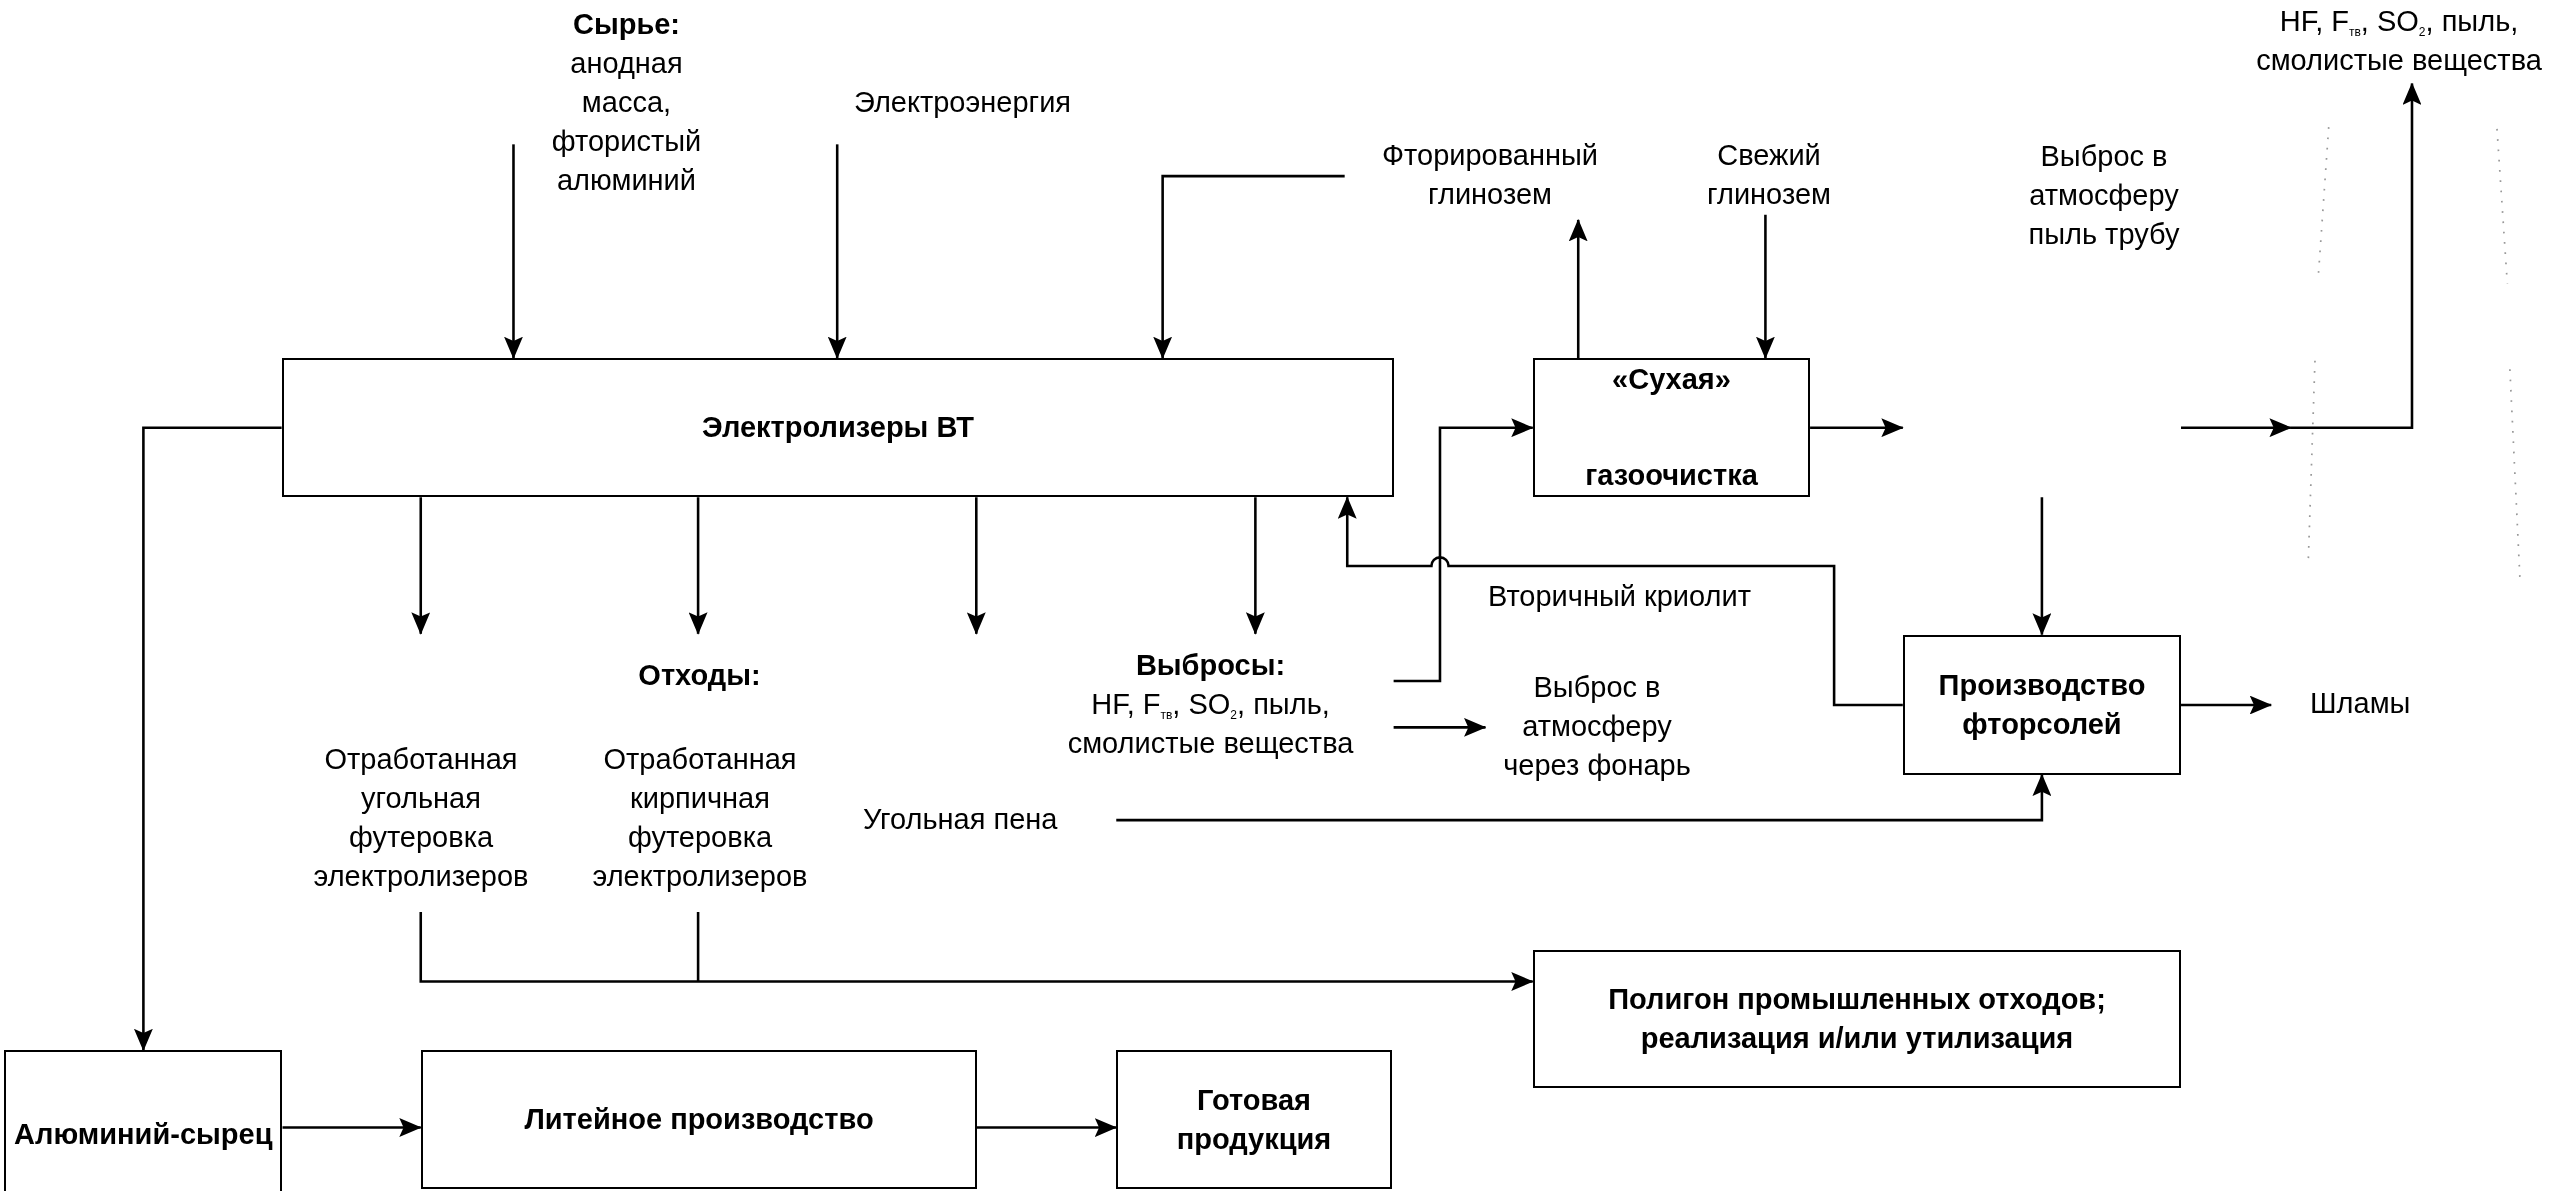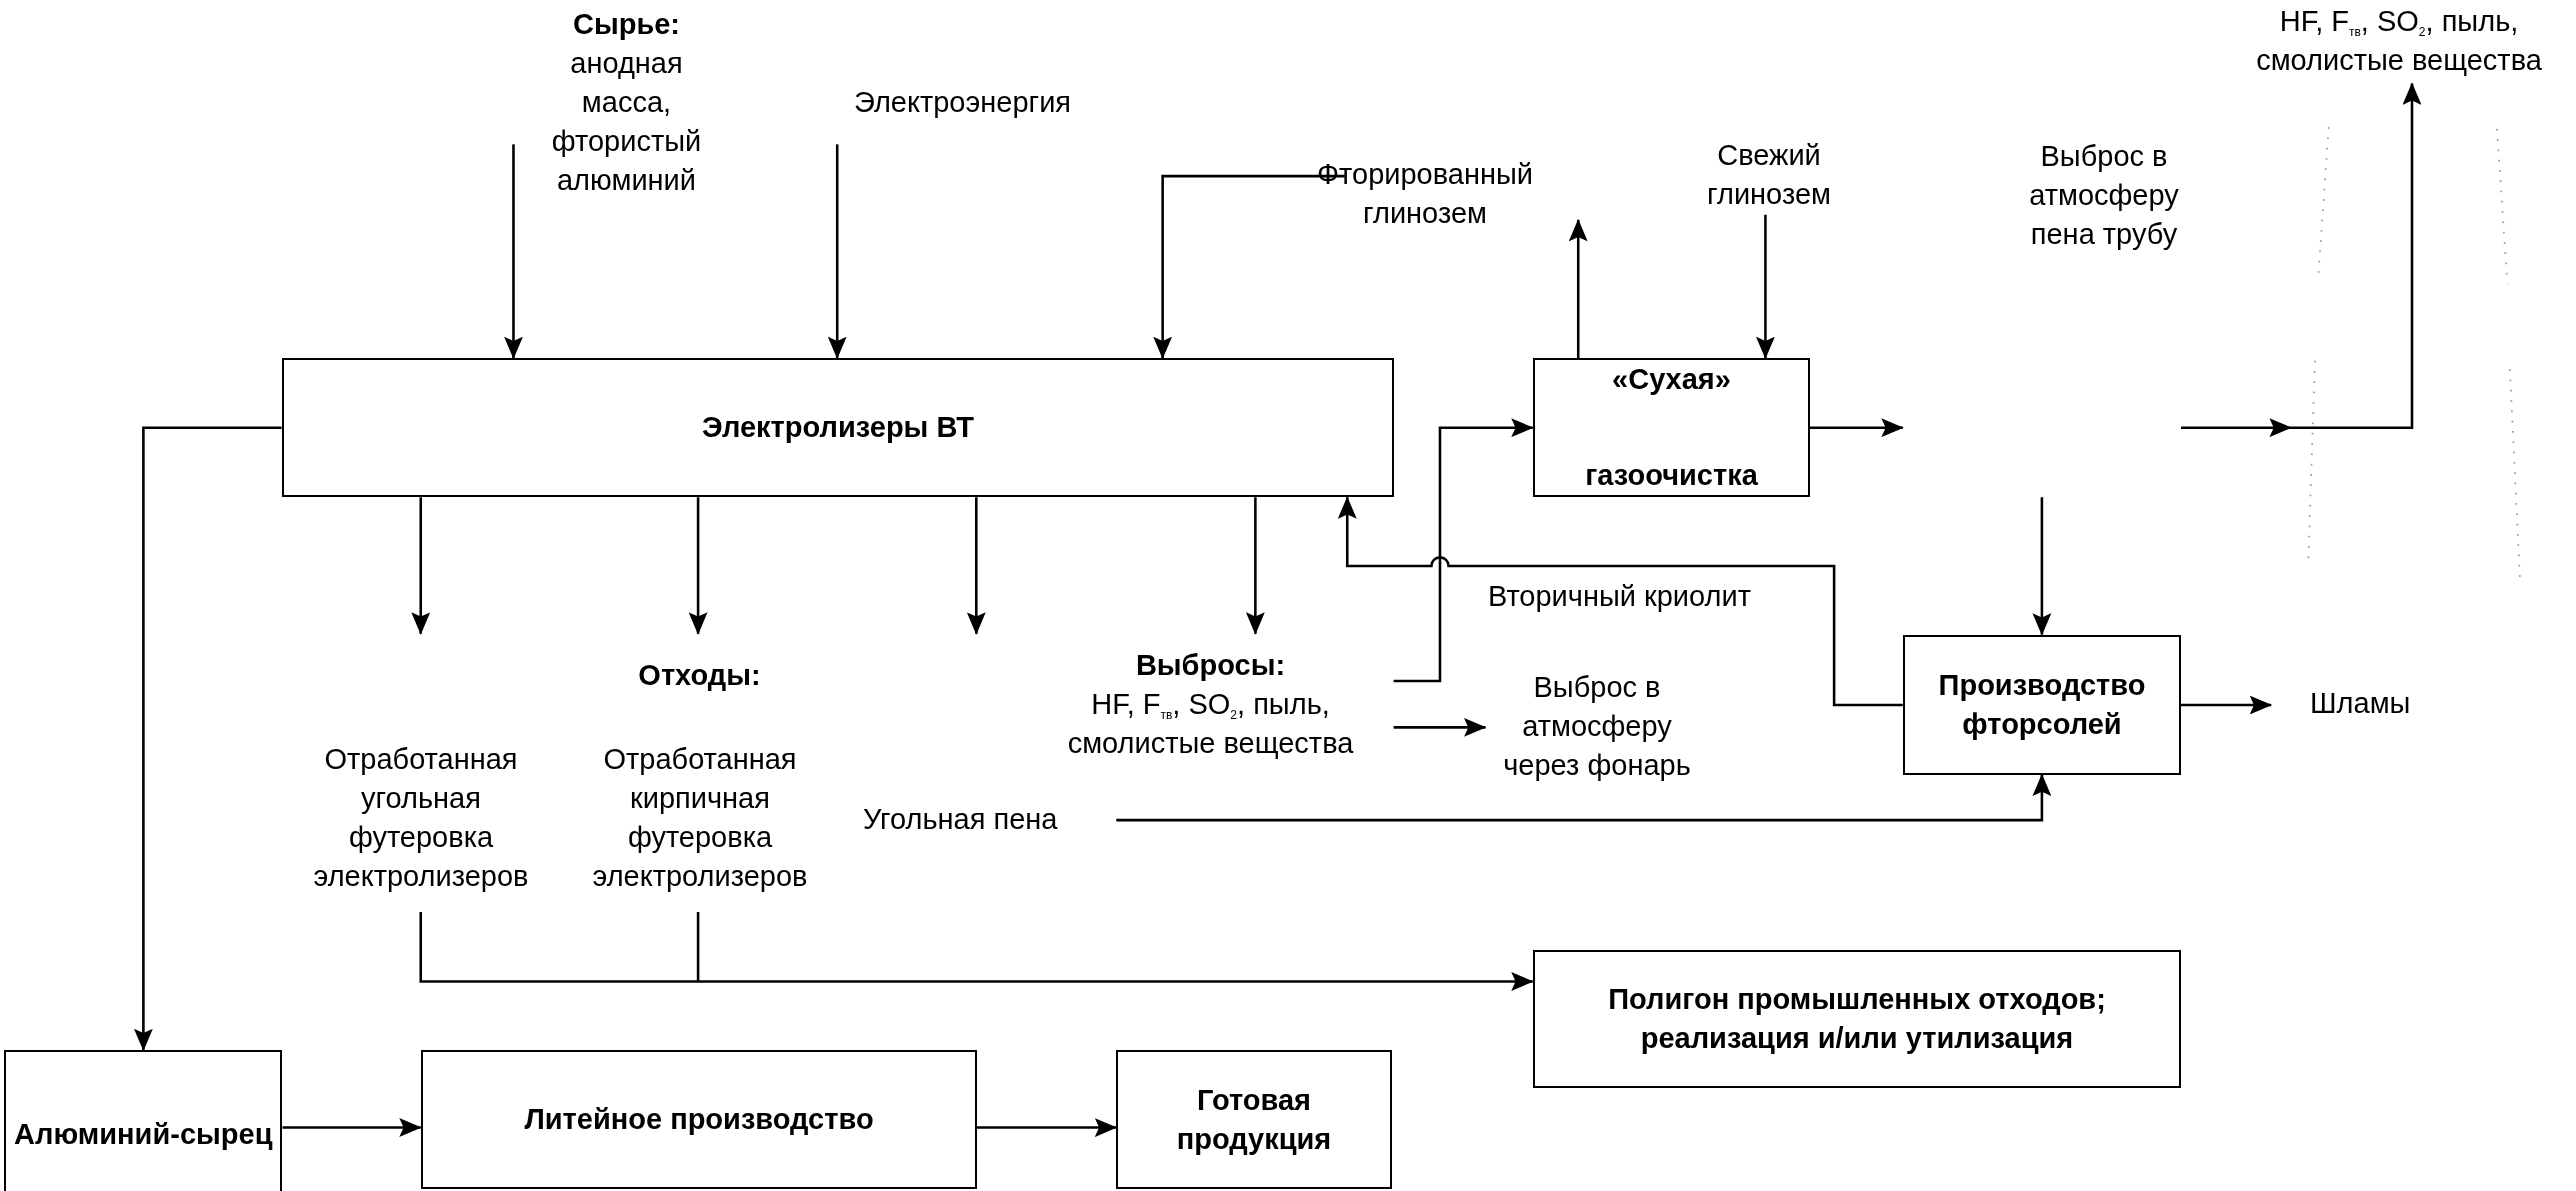--- a/index.html
+++ b/index.html
@@ -121,34 +121,34 @@
     <span class="l">анодная</span>
     <span class="l">масса,</span>
     <span class="l">фтористый</span>
     <span class="l">алюминий</span>
   </div>
 
   <div class="lbl" style="left:854px; top:83px; text-align:left;">
     <span>Электроэнергия</span>
   </div>
 
-  <div class="lbl" style="left:1292px; top:136px; width:266px;margin-top:19px;">
+  <div class="lbl" style="left:1357px; top:136px; width:266px;">
     <span class="l">Фторированный</span>
     <span class="l">глинозем</span>
   </div>
 
   <div class="lbl" style="left:1683px; top:136px; width:172px;">
     <span class="l">Свежий</span>
     <span class="l">глинозем</span>
   </div>
 
   <div class="lbl" style="left:2001px; top:137px; width:206px;">
     <span class="l">Выброс в</span>
     <span class="l">атмосферу</span>
-    <span class="l">пена трубу</span>
+    <span class="l">пыль трубу</span>
   </div>
 
   <div class="lbl" style="left:2222px; top:1.7px; width:354px;">
     <span class="l"><span>HF,  F</span><sub>тв</sub><span>, SO</span><sub>2</sub><span>, пыль,</span></span>
     <span class="l">смолистые вещества</span>
   </div>
 
   <div class="lbl" style="left:601px; top:656px; width:197px;">
     <span class="b">Отходы:</span>
   </div>

